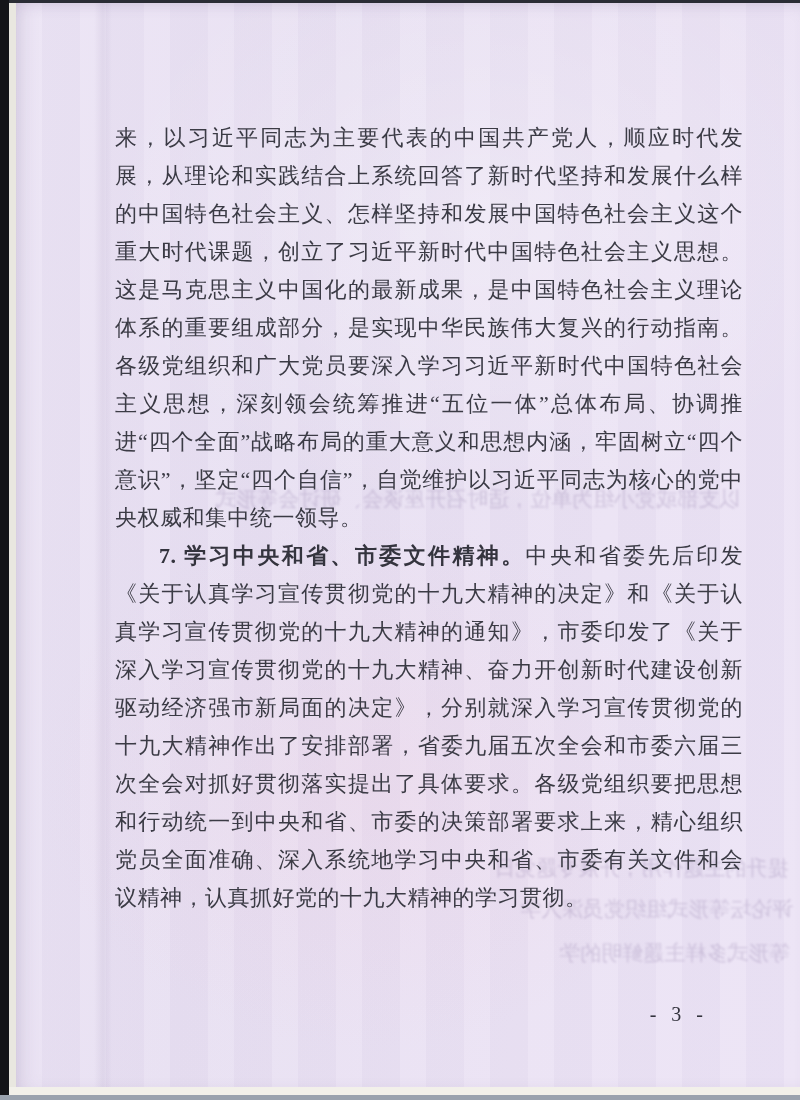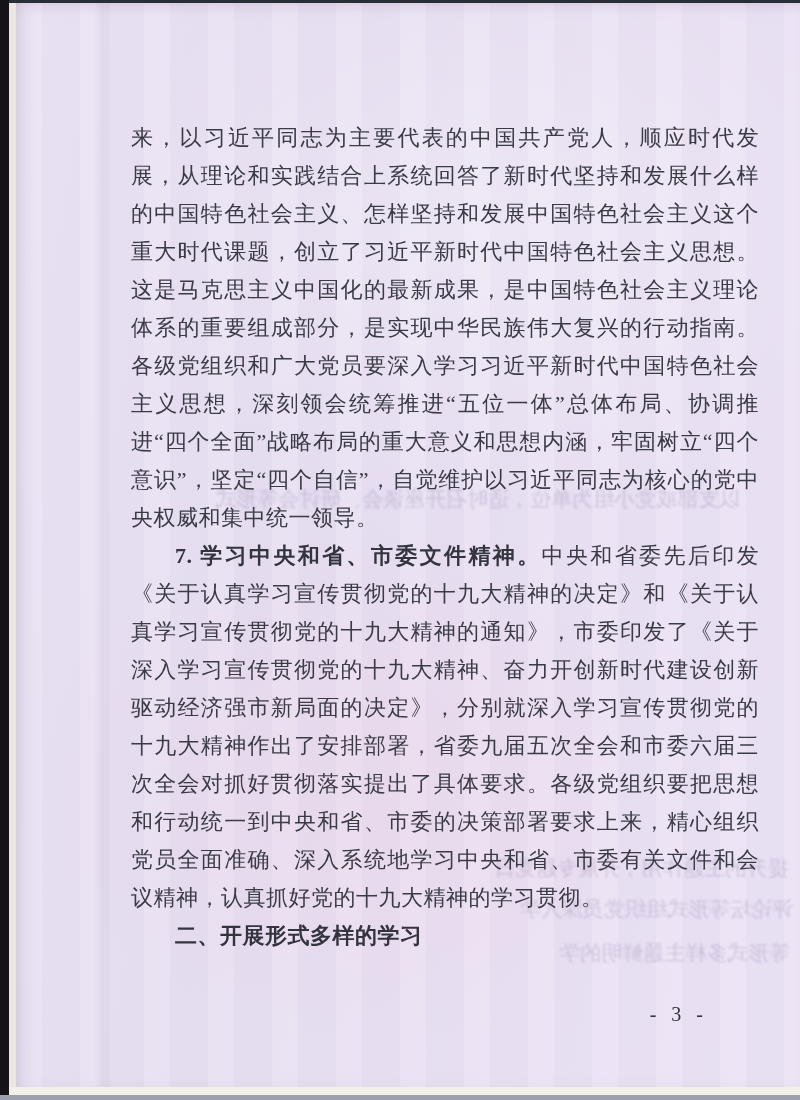--- a/index.html
+++ b/index.html
@@ -36,21 +36,21 @@
     background-color:var(--paper);
     box-shadow: inset 14px 0 22px -14px rgba(90,70,120,0.25), inset 0 10px 18px -12px rgba(90,70,120,0.18);
   }
   .fold-shadow{
     position:absolute;left:78px;top:0;bottom:0;width:18px;
     background:linear-gradient(90deg, transparent, rgba(120,100,150,0.10), transparent);
     pointer-events:none;
   }
   
   .content{
-    position:absolute;left:115px;top:116px;width:628px;
+    position:absolute;left:99px;top:116px;width:628px;
     font-size:22px;line-height:38px;letter-spacing:0.5px;
     color:var(--text);
     text-align:justify;text-justify:inter-ideograph;
   }
   .content p{margin:0;padding:0;}
   .content p.indent{text-indent:44px;}
   .content b{font-weight:700;color:#34343e;}
   
   .bleed-line{
     position:absolute;
@@ -77,21 +77,20 @@
     <div class="fold-shadow"></div>
     <div>
         <div class="bleed-line" style="left: 164px; top: 483px; width: 560px;">以支部或党小组为单位，适时召开座谈会、研讨会等形式</div>
         <div class="bleed-line" style="left: 372px; top: 852px; width: 400px;">提升的主题作用，开展专题党日</div>
         <div class="bleed-line" style="left: 372px; top: 893px; width: 405px;">评论坛等形式组织党员深入学</div>
         <div class="bleed-line" style="left: 454px; top: 937px; width: 320px;">等形式多样主题鲜明的学</div>
       </div>
     <div class="content">
         <p>来，以习近平同志为主要代表的中国共产党人，顺应时代发展，从理论和实践结合上系统回答了新时代坚持和发展什么样的中国特色社会主义、怎样坚持和发展中国特色社会主义这个重大时代课题，创立了习近平新时代中国特色社会主义思想。这是马克思主义中国化的最新成果，是中国特色社会主义理论体系的重要组成部分，是实现中华民族伟大复兴的行动指南。各级党组织和广大党员要深入学习习近平新时代中国特色社会主义思想，深刻领会统筹推进“五位一体”总体布局、协调推进“四个全面”战略布局的重大意义和思想内涵，牢固树立“四个意识”，坚定“四个自信”，自觉维护以习近平同志为核心的党中央权威和集中统一领导。</p>
         <p class="indent"><b>7. 学习中央和省、市委文件精神。</b>中央和省委先后印发《关于认真学习宣传贯彻党的十九大精神的决定》和《关于认真学习宣传贯彻党的十九大精神的通知》，市委印发了《关于深入学习宣传贯彻党的十九大精神、奋力开创新时代建设创新驱动经济强市新局面的决定》，分别就深入学习宣传贯彻党的十九大精神作出了安排部署，省委九届五次全会和市委六届三次全会对抓好贯彻落实提出了具体要求。各级党组织要把思想和行动统一到中央和省、市委的决策部署要求上来，精心组织党员全面准确、深入系统地学习中央和省、市委有关文件和会议精神，认真抓好党的十九大精神的学习贯彻。</p>
-        <p class="indent"><b>二、开展形式多样的学习</b></p>
       </div>
     <div class="pagenum">- 3 -</div>
   </div>
   <div class="edge-left"></div>
   <div class="edge-left-strip"></div>
   <div class="edge-bottom-strip"></div>
   <div class="edge-bottom-line"></div>
 </div>
 
 </body></html>

